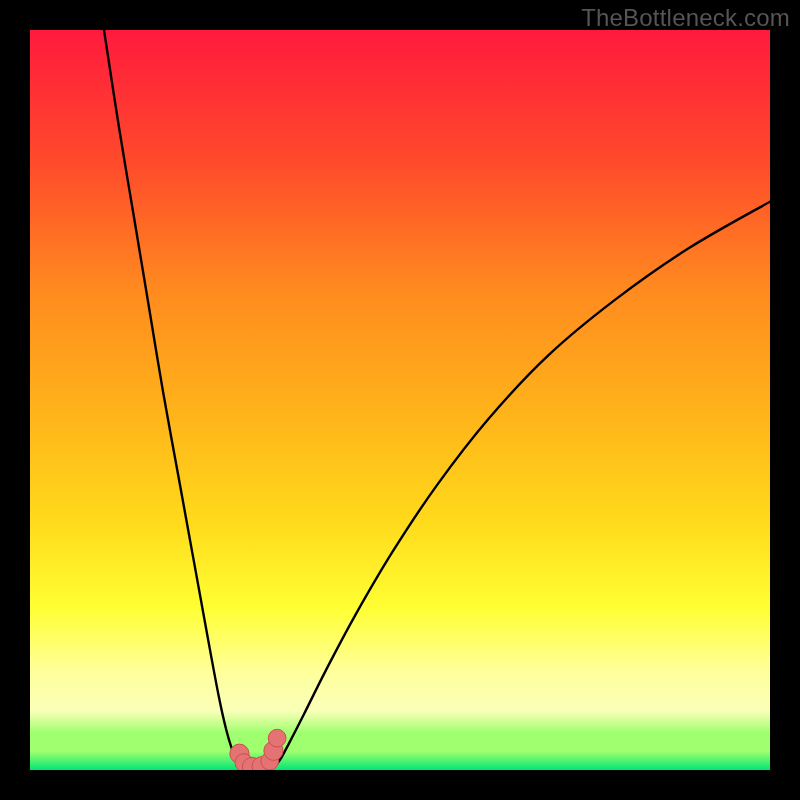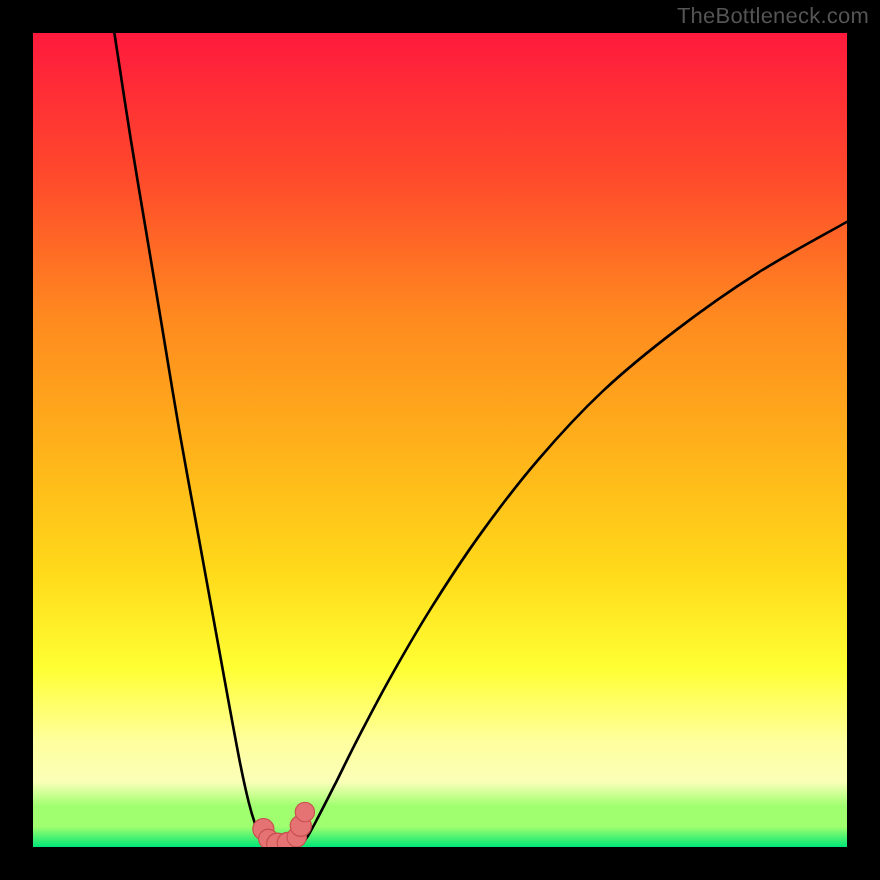--- a/index.html
+++ b/index.html
@@ -15,21 +15,21 @@
     position: relative;
     width: 800px;
     height: 800px;
     background: #000;
   }
   .watermark {
     position: absolute;
     top: 4px;
     right: 10px;
     color: #555;
-    font-size: 20px;
+    font-size: 24px;
     font-weight: 500;
     letter-spacing: 0.2px;
     z-index: 20;
     user-select: none;
   }
   .plot {
     position: absolute;
     left: 30px;
     top: 30px;
     width: 740px;

